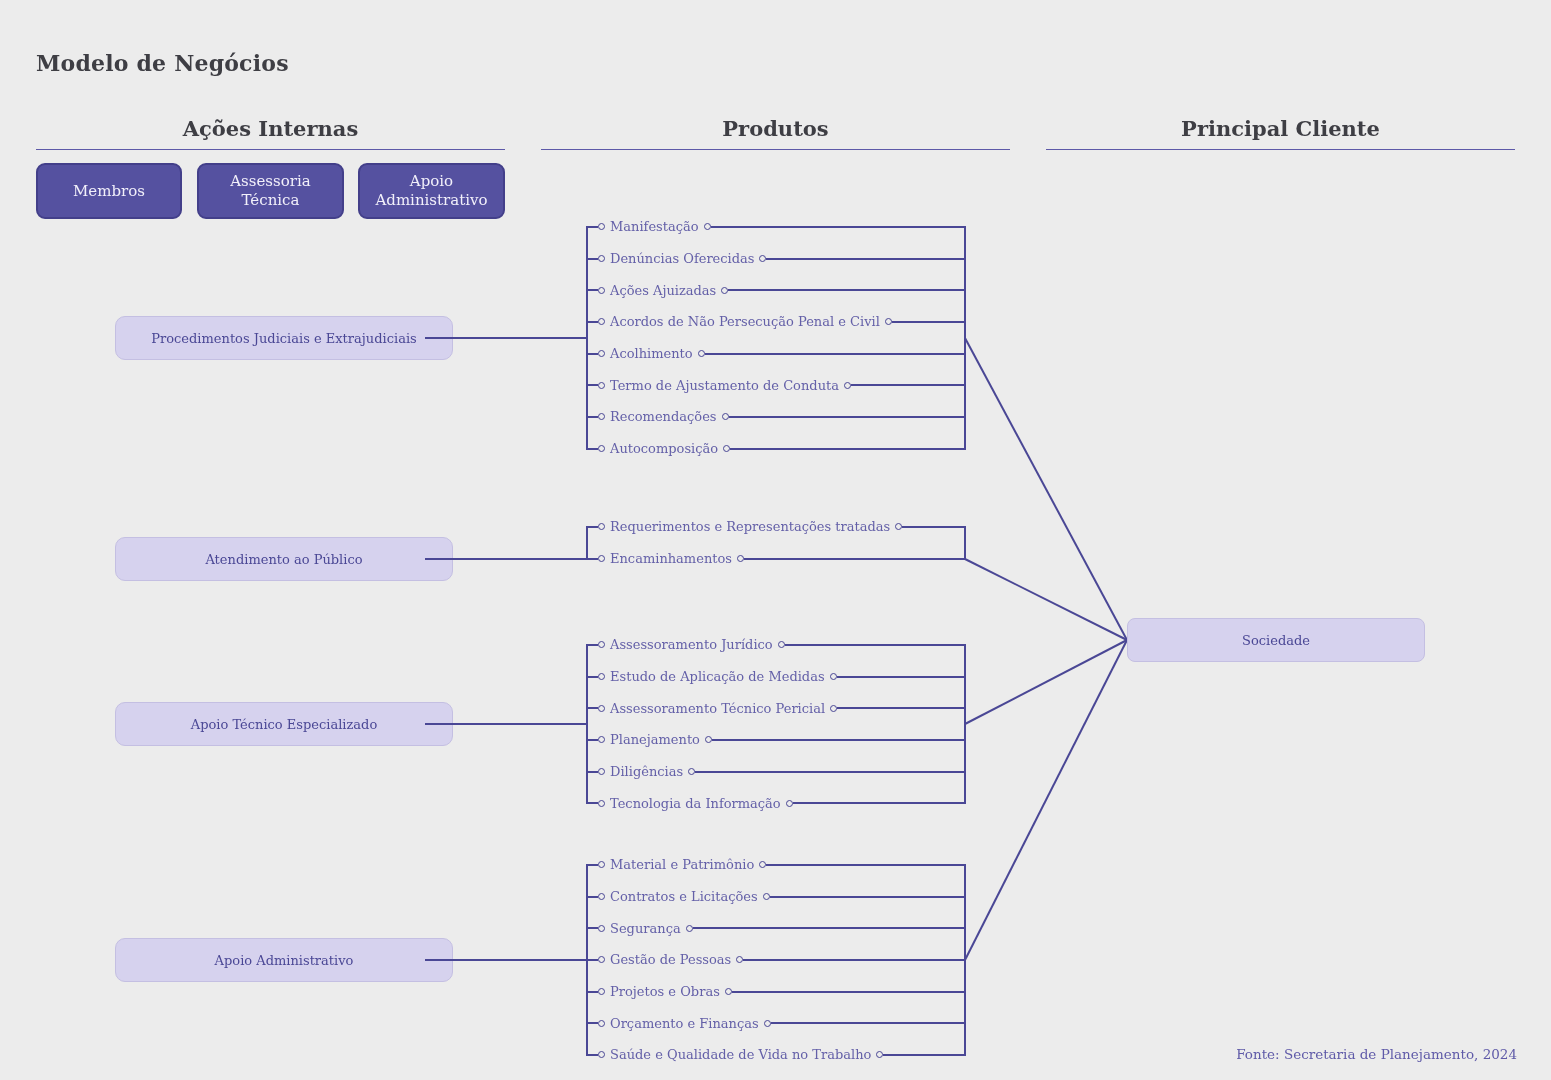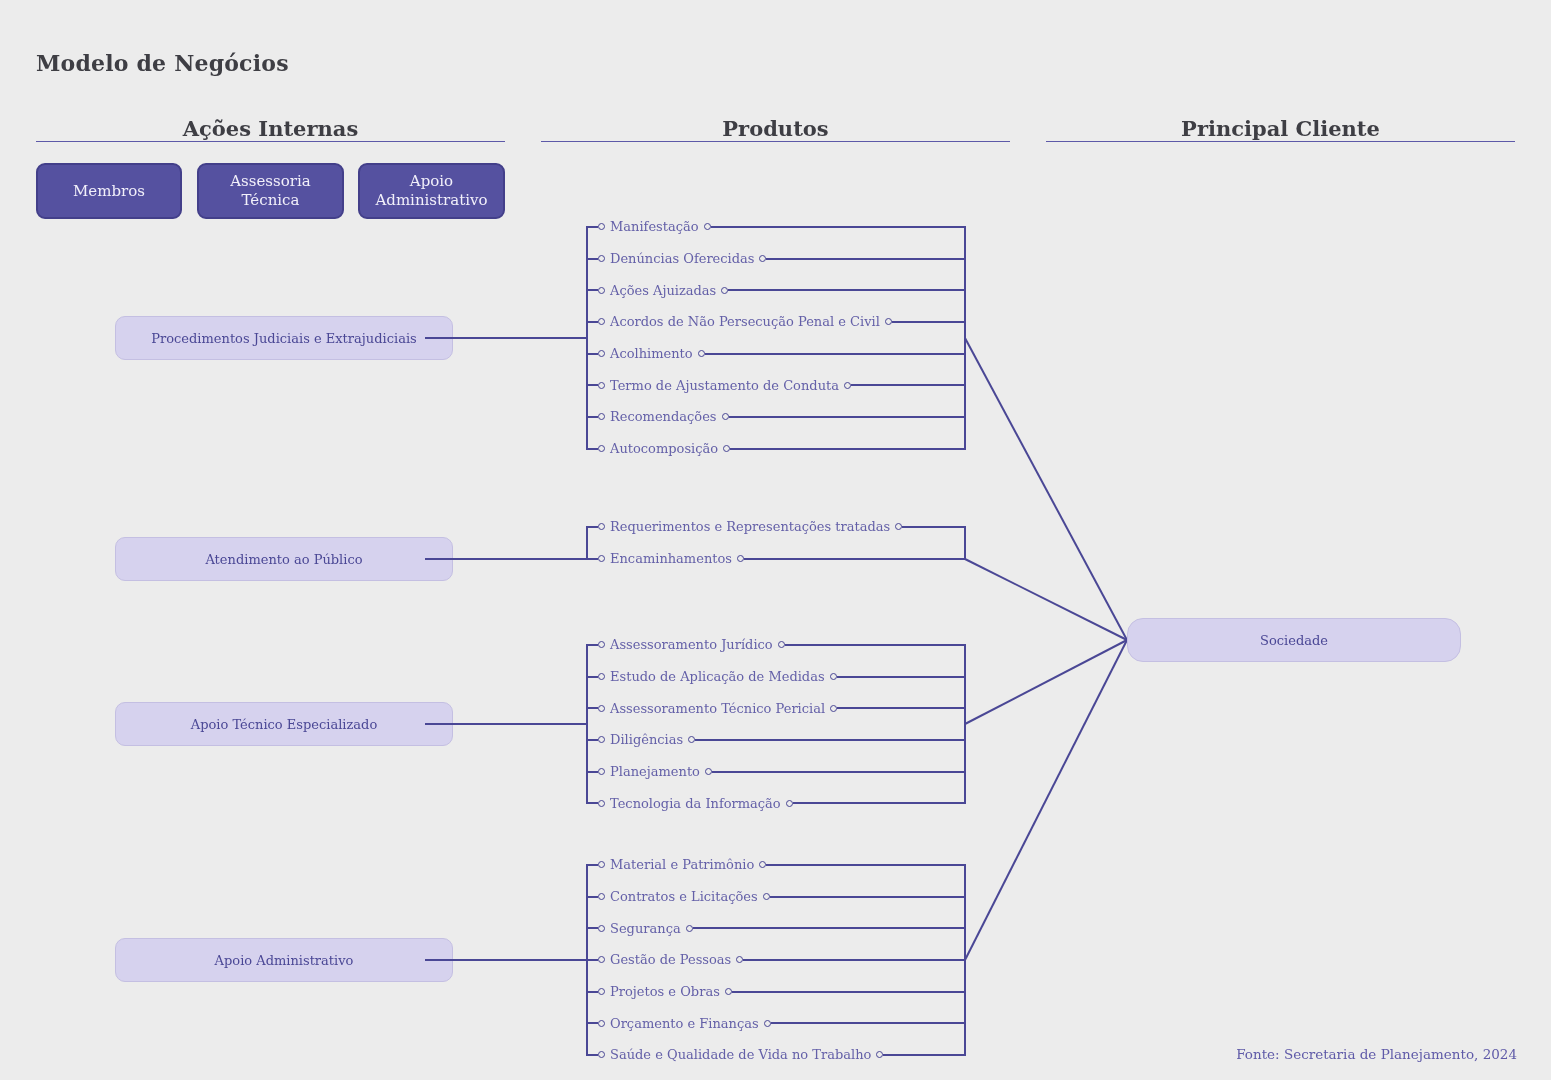--- a/index.html
+++ b/index.html
@@ -24,21 +24,21 @@
   #canvas{position:relative;width:1551px;height:1080px;margin-top:16px;}
 
   .page-title{
     position:absolute;left:36px;top:34px;
     font-size:22px;font-weight:bold;color:var(--heading);
     letter-spacing:.2px;
   }
   .col-header{
     position:absolute;top:100px;width:469px;
     text-align:center;font-size:21px;font-weight:bold;color:var(--heading);
-    padding-bottom:0;border-bottom:1.5px solid var(--underline);
+    padding-bottom:8px;border-bottom:1.5px solid var(--underline);
   }
   .col-header.c1{left:36px;}
   .col-header.c2{left:541px;}
   .col-header.c3{left:1046px;}
 
   .actor-btn{
     position:absolute;top:147px;height:56px;
     background:var(--accent-dark);
     border:2px solid var(--accent-dark-border);
     border-radius:9px;
@@ -52,24 +52,24 @@
 
   .process-node{
     position:absolute;left:115px;width:338px;height:44px;
     background:var(--accent-light);
     border:1px solid var(--accent-light-border);
     border-radius:10px;
     display:flex;align-items:center;justify-content:center;
     color:var(--node-text);font-size:13px;text-align:center;
   }
   .client-node{
-    position:absolute;left:1127px;top:602px;width:334px;height:44px;
+    position:absolute;left:1127px;top:602px;width:298px;height:44px;
     background:var(--accent-light);
     border:1px solid var(--accent-light-border);
-    border-radius:16px;
+    border-radius:8px;
     display:flex;align-items:center;justify-content:center;
     color:var(--node-text);font-size:13px;
   }
 
   .h-connector{
     position:absolute;left:425px;width:162px;height:0;
     border-top:2px solid var(--line);
   }
 
   .prod-group{position:absolute;left:586px;width:380px;}
@@ -232,28 +232,28 @@
     <div class="prod-item">
         <span class="tick"></span>
         <span class="dot"></span>
         <span class="prod-label">Assessoramento Técnico Pericial</span>
         <span class="dot"></span>
         <span class="hline"></span>
       </div>
     <div class="prod-item">
         <span class="tick"></span>
         <span class="dot"></span>
+        <span class="prod-label">Planejamento</span>
+        <span class="dot"></span>
+        <span class="hline"></span>
+      </div>
+    <div class="prod-item">
+        <span class="tick"></span>
+        <span class="dot"></span>
         <span class="prod-label">Diligências</span>
-        <span class="dot"></span>
-        <span class="hline"></span>
-      </div>
-    <div class="prod-item">
-        <span class="tick"></span>
-        <span class="dot"></span>
-        <span class="prod-label">Planejamento</span>
         <span class="dot"></span>
         <span class="hline"></span>
       </div>
     <div class="prod-item">
         <span class="tick"></span>
         <span class="dot"></span>
         <span class="prod-label">Tecnologia da Informação</span>
         <span class="dot"></span>
         <span class="hline"></span>
       </div>

